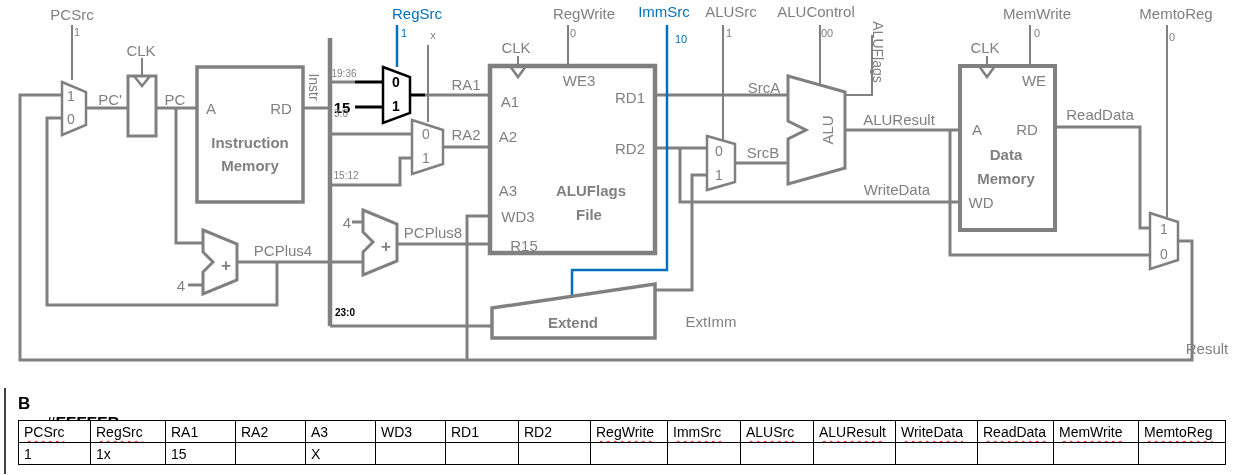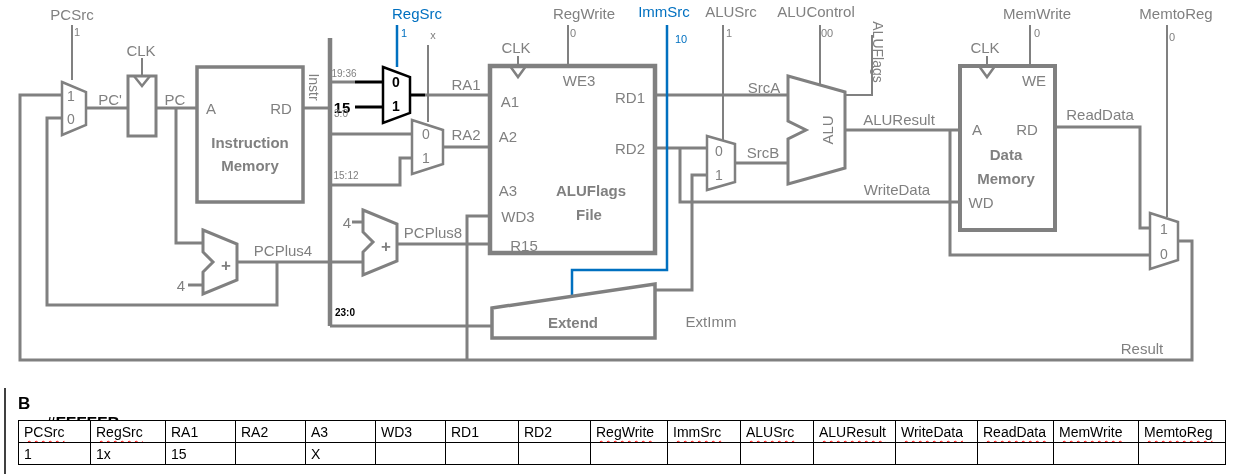--- a/index.html
+++ b/index.html
@@ -157,21 +157,21 @@
 <span class="lbl" style="left:466px;top:84px">RA1</span>
 <span class="lbl" style="left:466px;top:134px">RA2</span>
 <span class="lbl" style="left:283px;top:250px">PCPlus4</span>
 <span class="lbl" style="left:433px;top:232px">PCPlus8</span>
 <span class="lbl" style="left:764px;top:87px">SrcA</span>
 <span class="lbl" style="left:763px;top:152px">SrcB</span>
 <span class="lbl" style="left:899px;top:119px">ALUResult</span>
 <span class="lbl" style="left:897px;top:189px">WriteData</span>
 <span class="lbl" style="left:1100px;top:114px">ReadData</span>
 <span class="lbl" style="left:711px;top:321px">ExtImm</span>
-<span class="lbl" style="left:1142px;top:348px">Result</span>
+<span class="lbl" style="left:1207px;top:348px">Result</span>
 
 <span class="lbl" style="left:211px;top:108px">A</span>
 <span class="lbl" style="left:281px;top:108px">RD</span>
 <span class="lbl bold" style="left:250px;top:142px">Instruction</span>
 <span class="lbl bold" style="left:250px;top:165px">Memory</span>
 
 <span class="lbl" style="left:579px;top:80px">WE3</span>
 <span class="lbl" style="left:510px;top:101px">A1</span>
 <span class="lbl" style="left:508px;top:136px">A2</span>
 <span class="lbl" style="left:508px;top:190px">A3</span>

